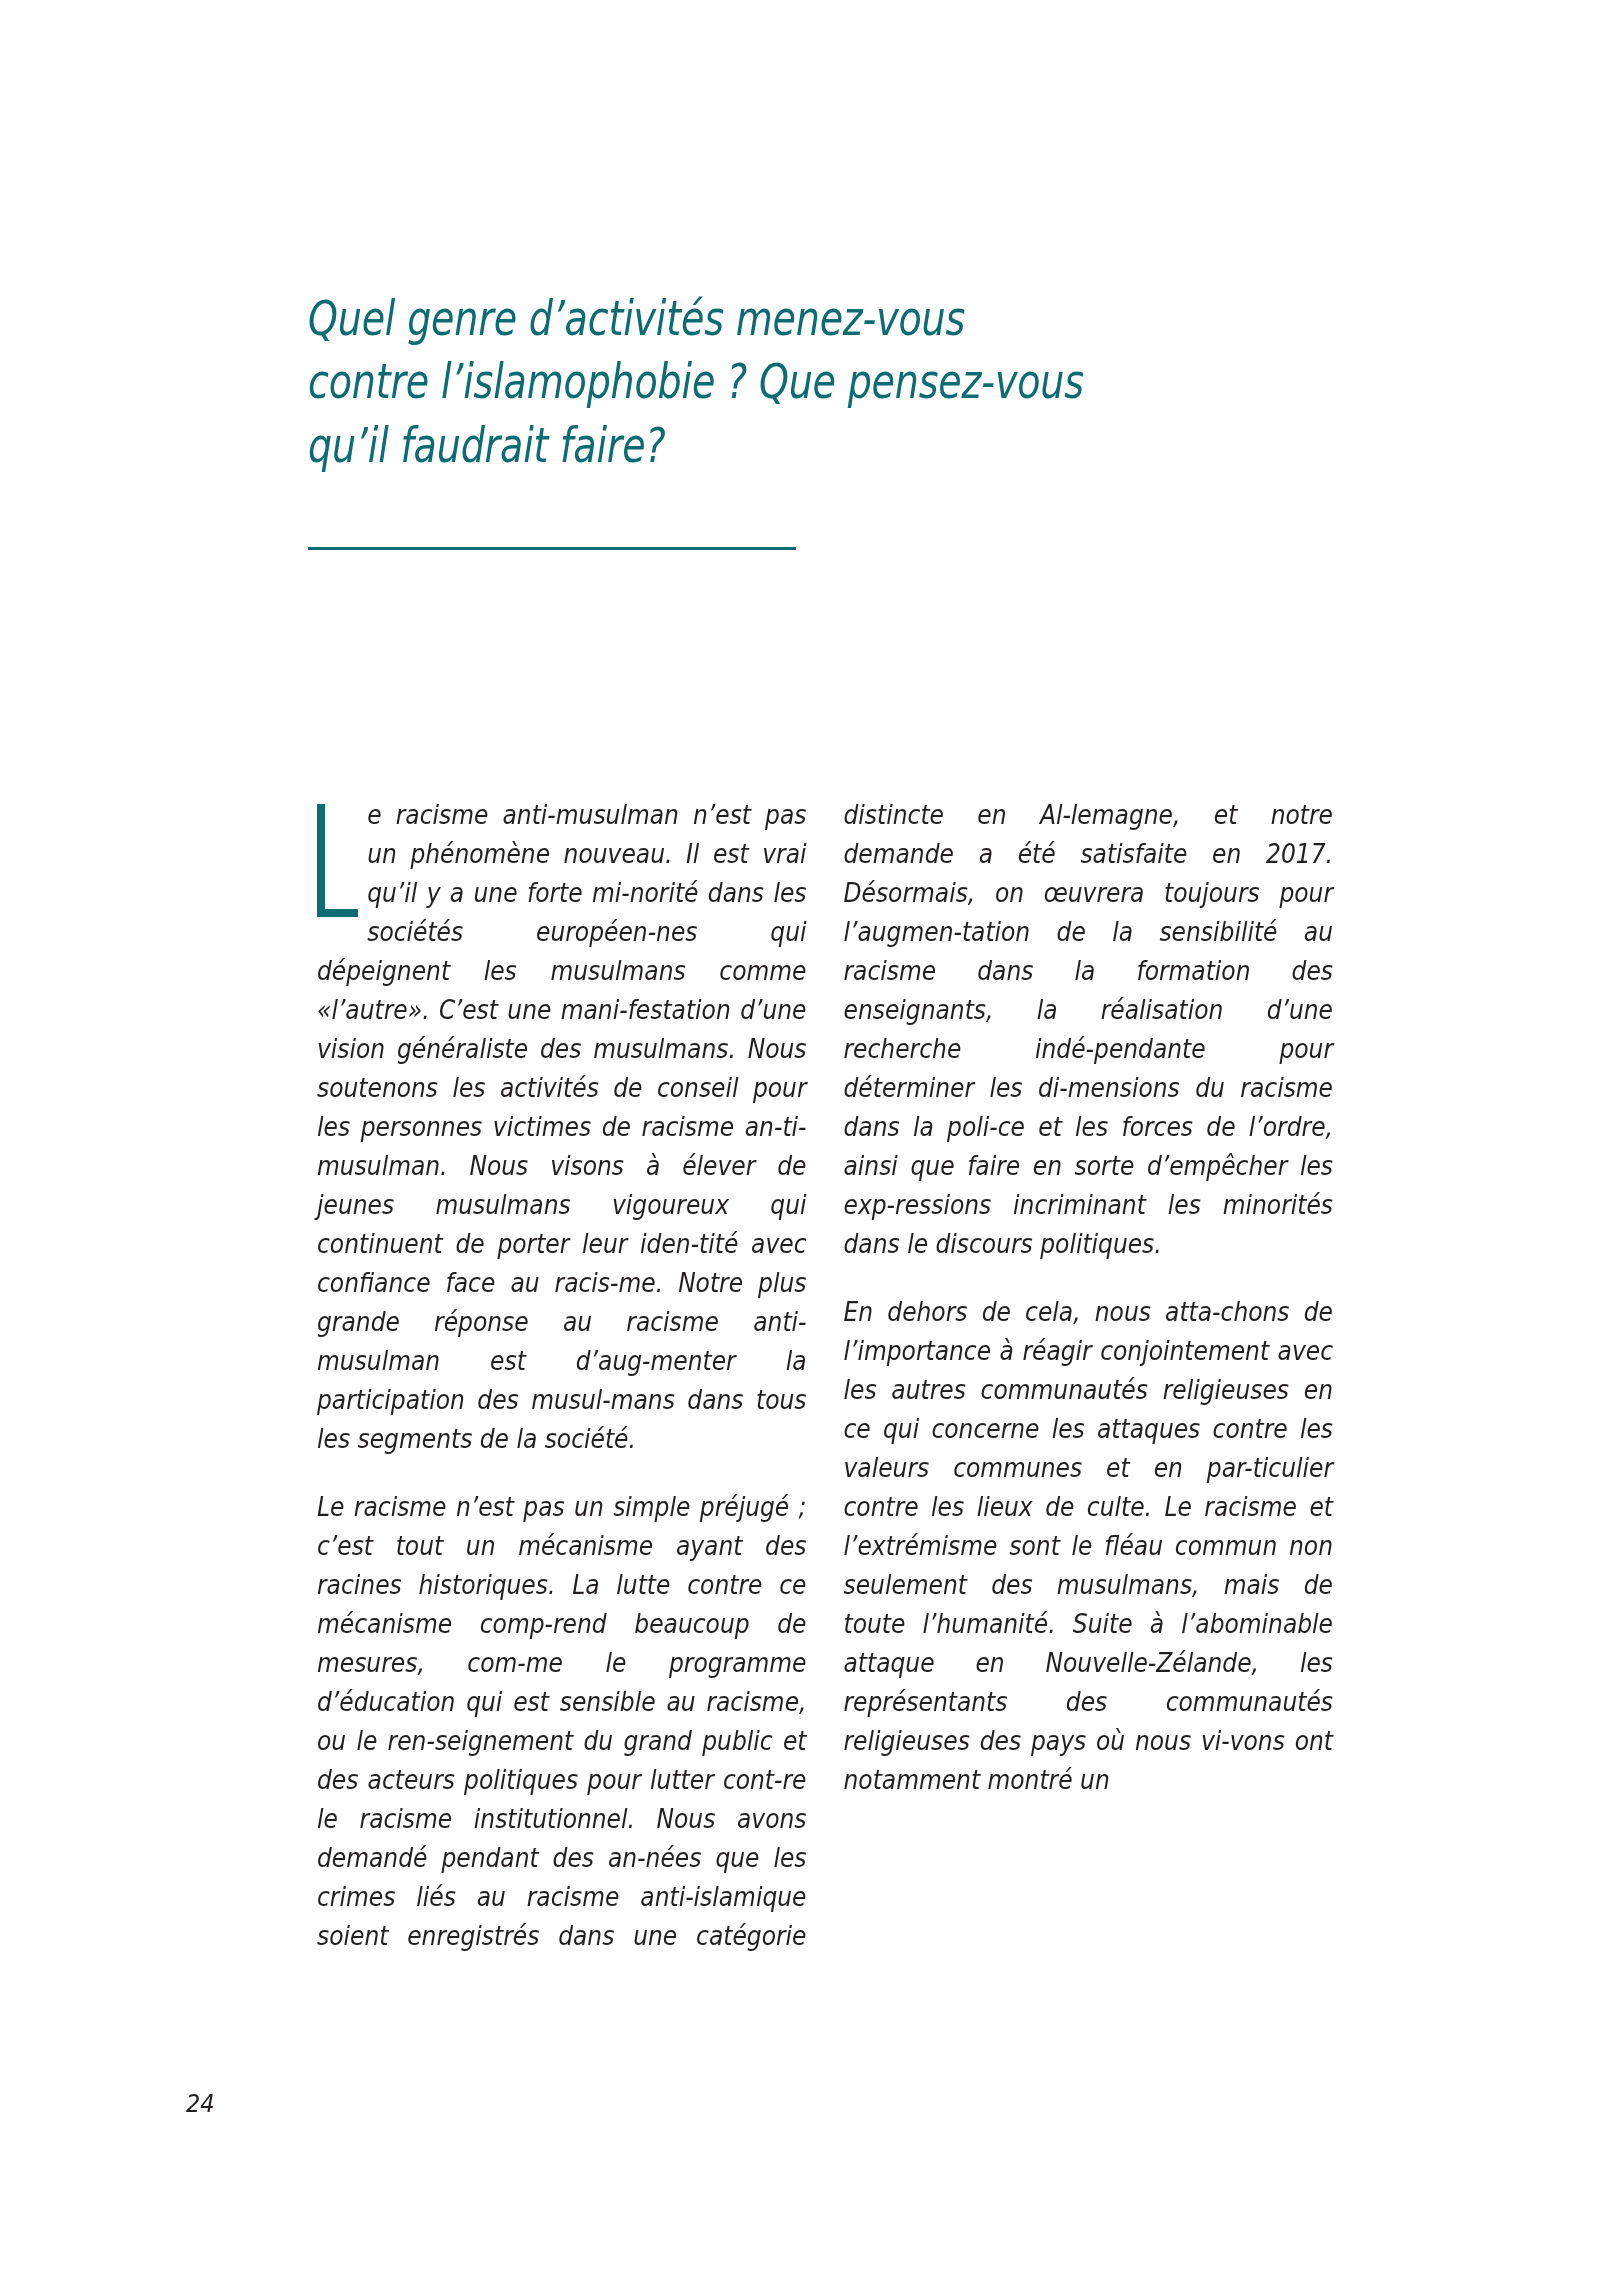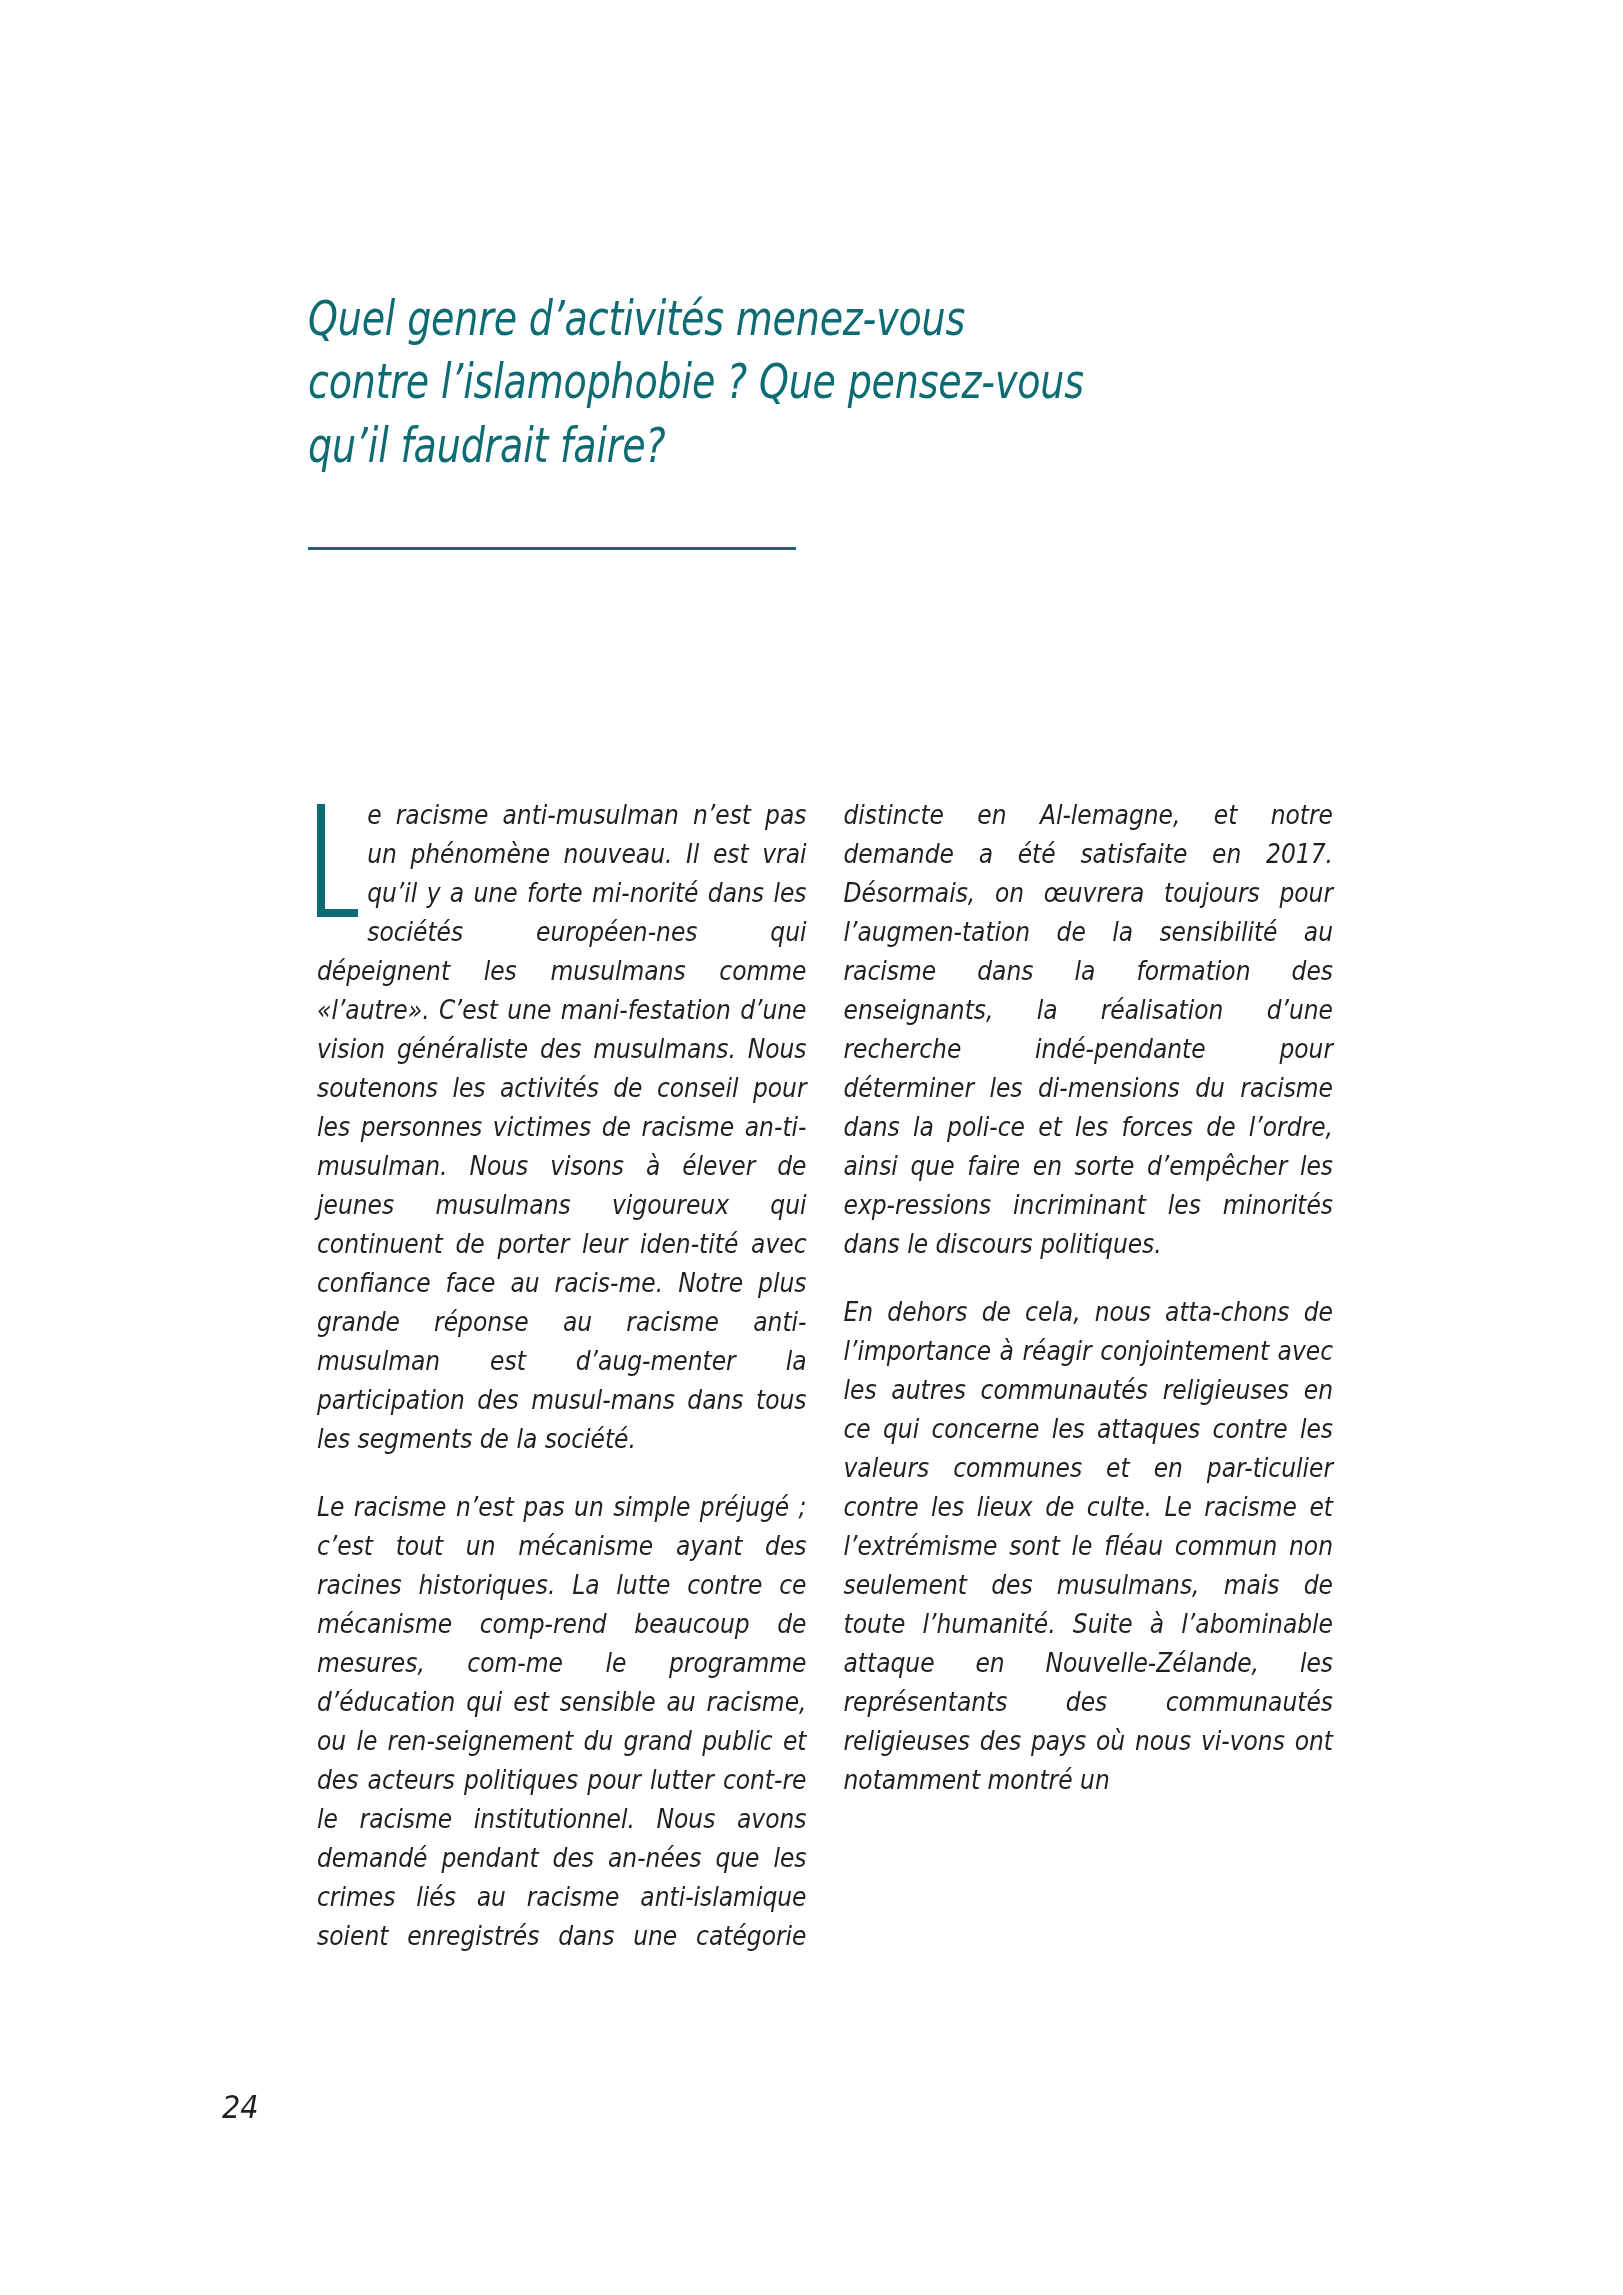--- a/index.html
+++ b/index.html
@@ -104,24 +104,23 @@
     height: 7.9px;
     background: #0c6b73;
   }
 
   
   .folio {
     position: absolute;
     left: 186px;
     top: 2091px;
     font-family: "DejaVu Sans Condensed", "Liberation Sans Narrow", "Liberation Sans", sans-serif;
-    font-size: 32px;
+    font-size: 25px;
     line-height: 1;
     color: #231f20;
-    margin-left: 36px;
   }
 </style>
 </head>
 <body>
 
 <div class="page">
 
   <div class="title-block">
     <h1 class="article-title">Quel genre d’activités menez-vous
 contre l’islamophobie ? Que pensez-vous

